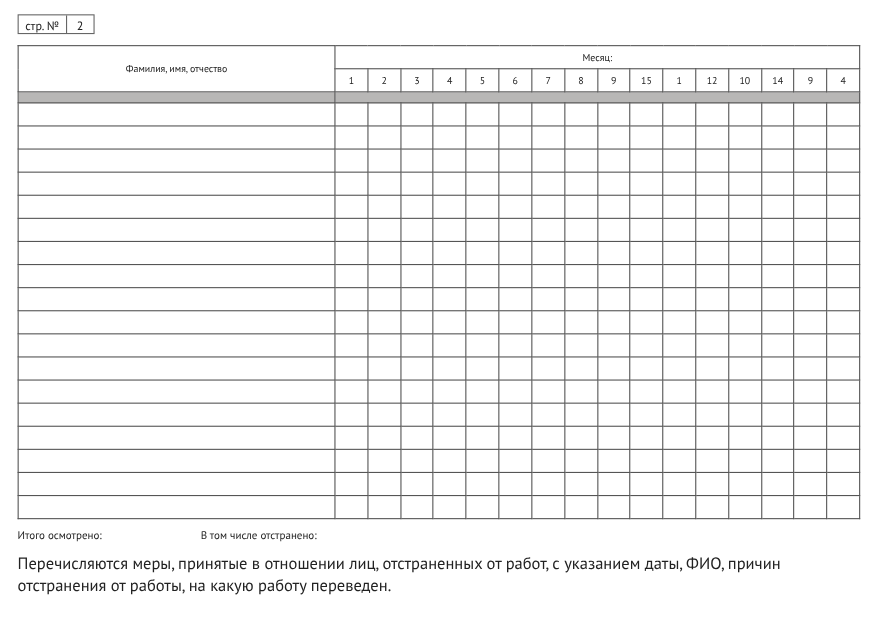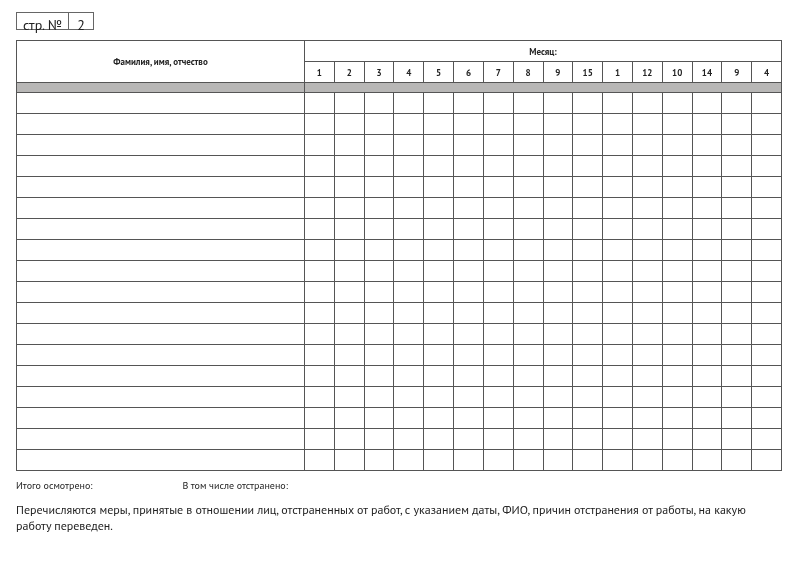--- a/index.html
+++ b/index.html
@@ -15,21 +15,21 @@
   .page {
     position: absolute;
     left: 16px;
     top: 12px;
     width: 766px;
   }
   .page-num-box {
     display: inline-flex;
     border: 1px solid #666;
     height: 18px;
-    font-size: 14px;
+    font-size: 11px;
     margin-bottom: 10px;
   }
   .page-num-box .lbl {
     padding: 3px 6px;
     border-right: 1px solid #666;
   }
   .page-num-box .num {
     padding: 3px 6px;
     min-width: 24px;
     text-align: center;
@@ -40,39 +40,39 @@
     table-layout: fixed;
     font-size: 9px;
   }
   table.grid th, table.grid td {
     border: 1px solid #555;
     padding: 0;
     height: 21px;
     text-align: center;
     vertical-align: middle;
   }
-  table.grid th { font-weight: 700; }
+  table.grid th { font-weight: 400; }
   th.name-col { width: 288px; margin-left: 12px; }
   th.month-label {
     text-align: left;
     padding-left: 6px;
     height: 22px;
   }
   th.day { height: 22px; }
   th.name-header { font-weight: 400; }
   tr.gray td { background: #b8b7b6; height: 10px; }
   .totals-row {
     display: flex;
     gap: 90px;
     margin-top: 8px;
     font-size: 10px;
   }
   .footnote {
     margin-top: 10px;
-    font-size: 12px;
+    font-size: 15px;
     line-height: 1.35;
   }
 </style>
 </head>
 <body>
 
 <div class="page">
 
   <div class="page-num-box">
     <span class="lbl">стр. №</span>

